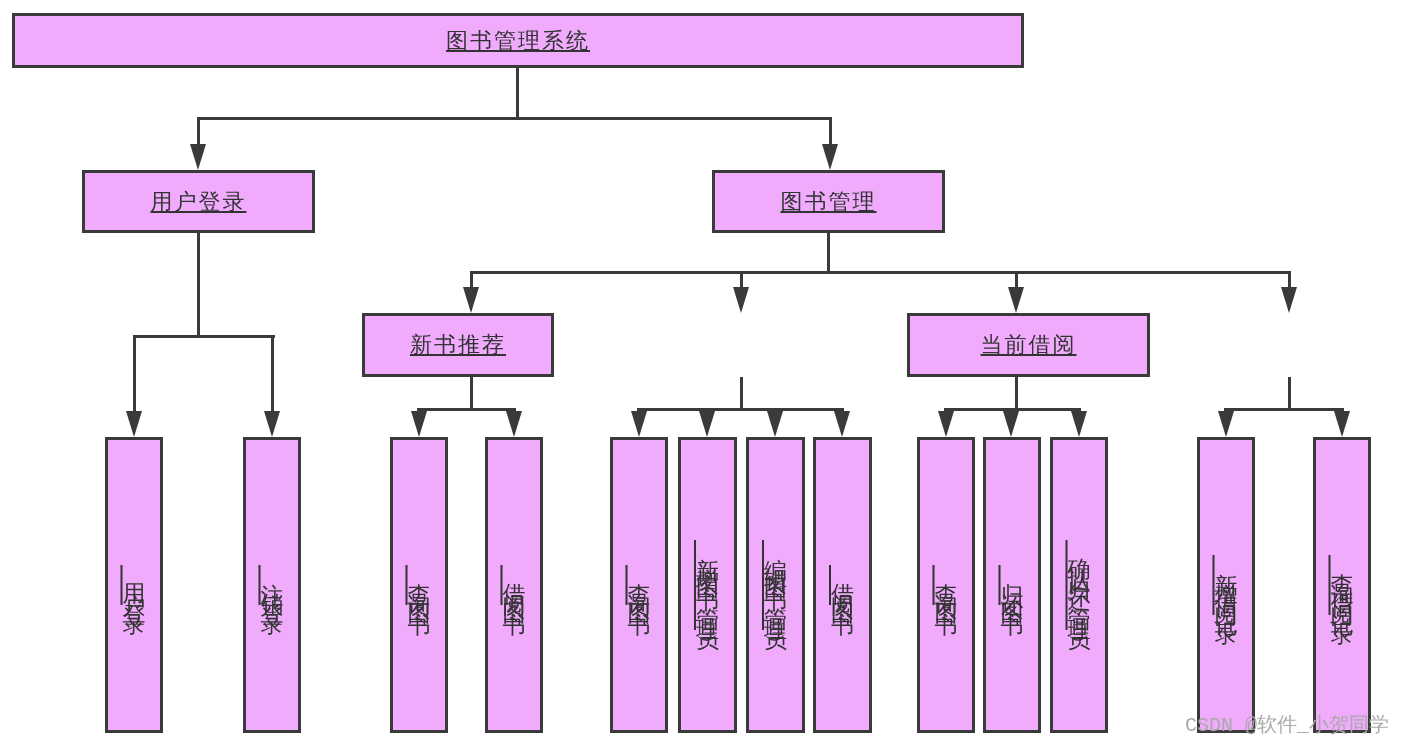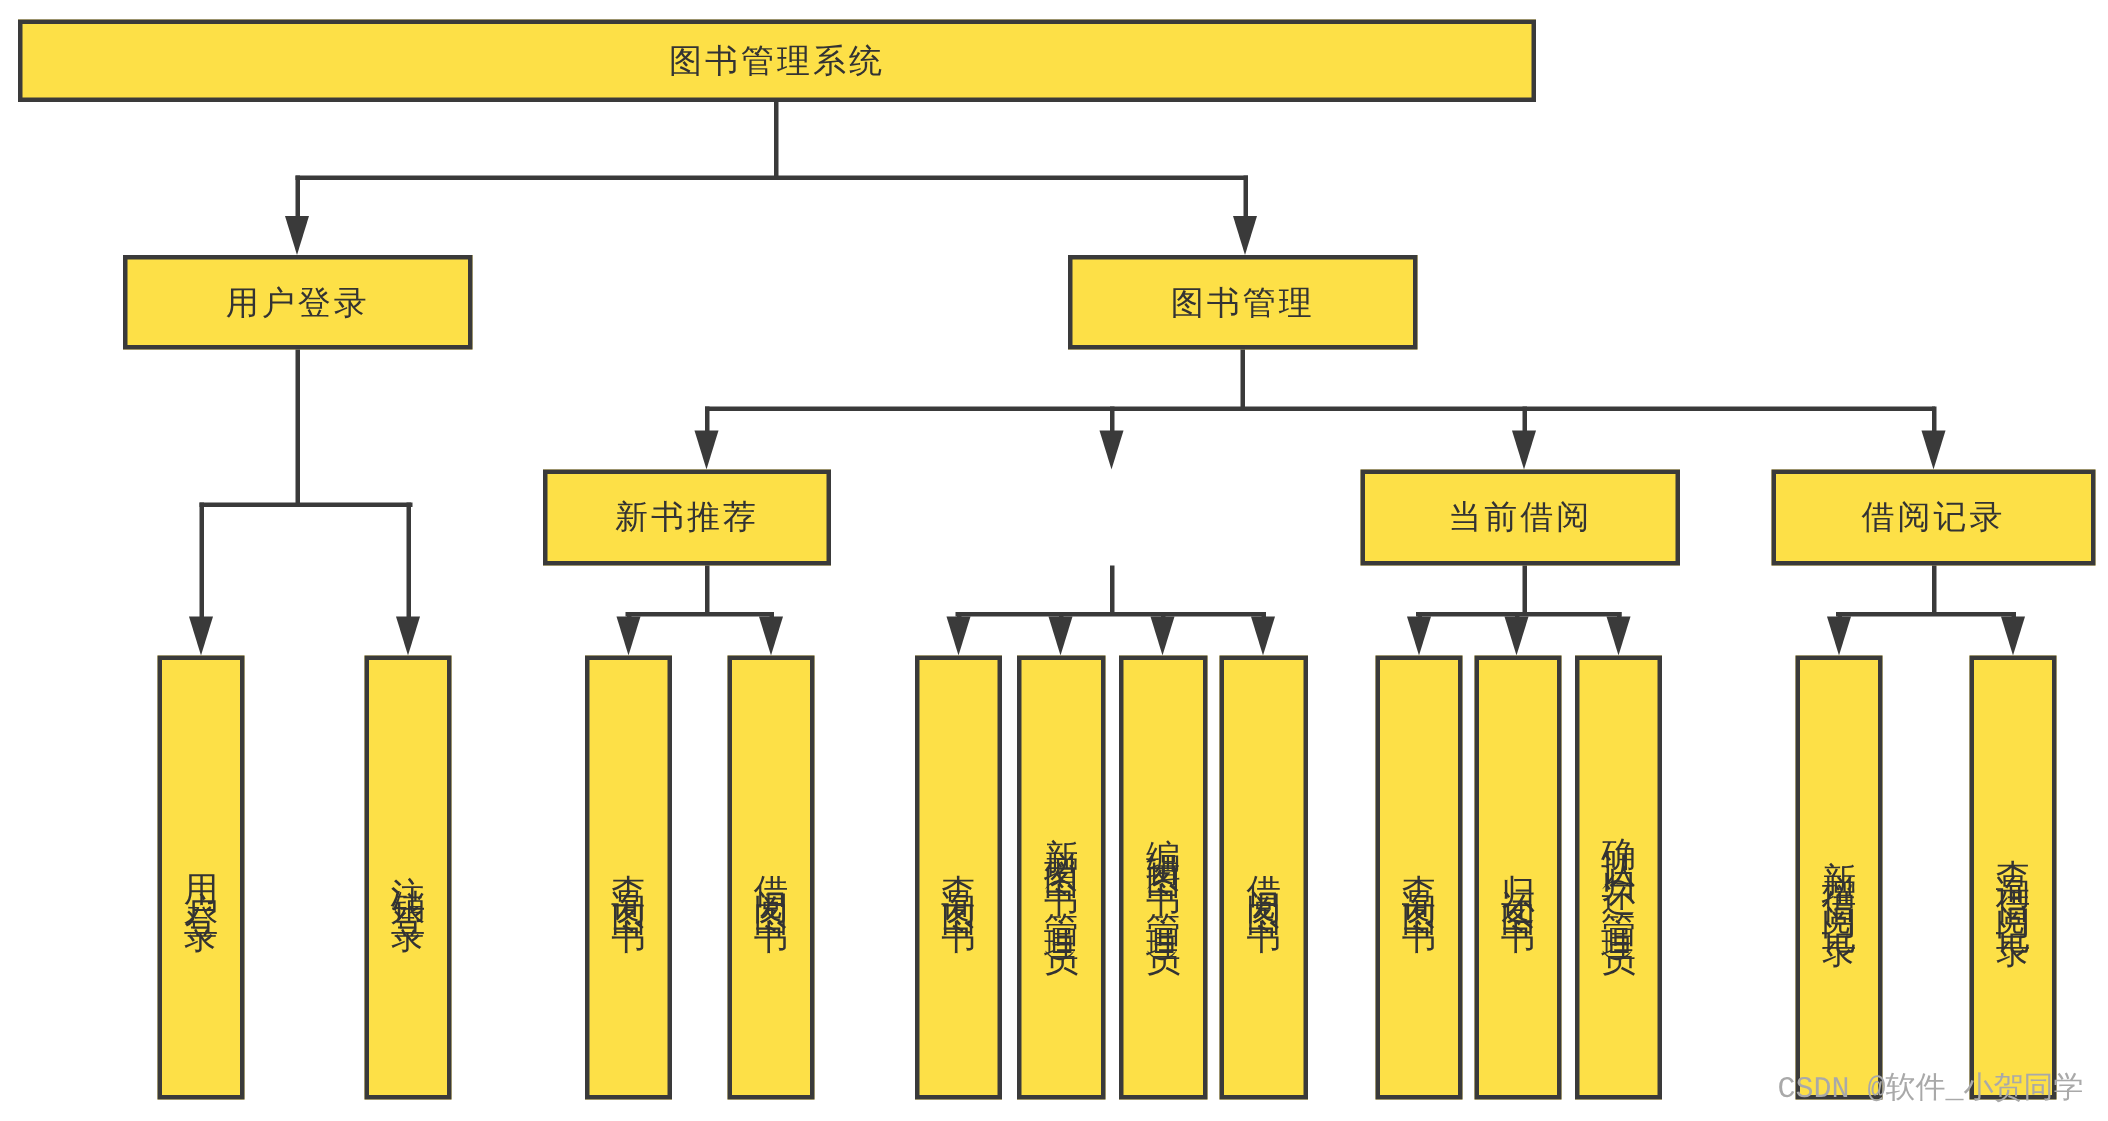--- a/index.html
+++ b/index.html
@@ -8,22 +8,23 @@
     --watermark:#a9a9a9;
     --background:#ffffff;
   }
   html,body{margin:0;padding:0;background:var(--background);}
   .canvas{
     position:relative;width:1405px;height:747px;background:var(--background);
     font-family:"Liberation Sans",sans-serif;overflow:hidden;
   }
   .node{
     position:absolute;box-sizing:border-box;border:3px solid var(--line);
-    background:#fde047;display:flex;align-items:center;justify-content:center;
+    background:#f0abfc;display:flex;align-items:center;justify-content:center;
     color:var(--text);
+    text-decoration:underline;
   }
   .h{font-size:22px;letter-spacing:2px;}
   .root{left:12px;top:13px;width:1012px;height:55px;}
   .l2{top:170px;width:233px;height:63px;}
   .mid{top:313px;height:64px;}
   .leaf{
     top:437px;height:296px;
     writing-mode:vertical-rl;text-orientation:mixed;
     font-size:23px;letter-spacing:10px;line-height:1;
   }
@@ -68,22 +69,21 @@
   <div class="vline" style="left:470px;top:271px;height:18px"></div>
   <div class="arrow" style="left:463px;top:287px"></div>
   <div class="vline" style="left:740px;top:271px;height:18px"></div>
   <div class="arrow" style="left:733px;top:287px"></div>
   <div class="vline" style="left:1015px;top:271px;height:18px"></div>
   <div class="arrow" style="left:1008px;top:287px"></div>
   <div class="vline" style="left:1288px;top:271px;height:18px"></div>
   <div class="arrow" style="left:1281px;top:287px"></div>
 
   <div class="node mid h" style="left:362px;width:192px">新书推荐</div>
-  <div class="node mid h" style="left:907px;width:213px">当前借阅</div>
-  <div class="node mid h" style="left:1181px;width:216px">借阅记录</div>
+  <div class="node mid h" style="left:907px;width:243px">当前借阅</div>
 
   <div class="vline" style="left:470px;top:377px;height:33px"></div>
   <div class="hline" style="left:417px;top:408px;width:99px"></div>
   <div class="vline" style="left:418px;top:408px;height:6px"></div>
   <div class="arrow" style="left:411px;top:411px"></div>
   <div class="vline" style="left:513px;top:408px;height:6px"></div>
   <div class="arrow" style="left:506px;top:411px"></div>
 
   <div class="vline" style="left:740px;top:377px;height:33px"></div>
   <div class="hline" style="left:637px;top:408px;width:207px"></div>

